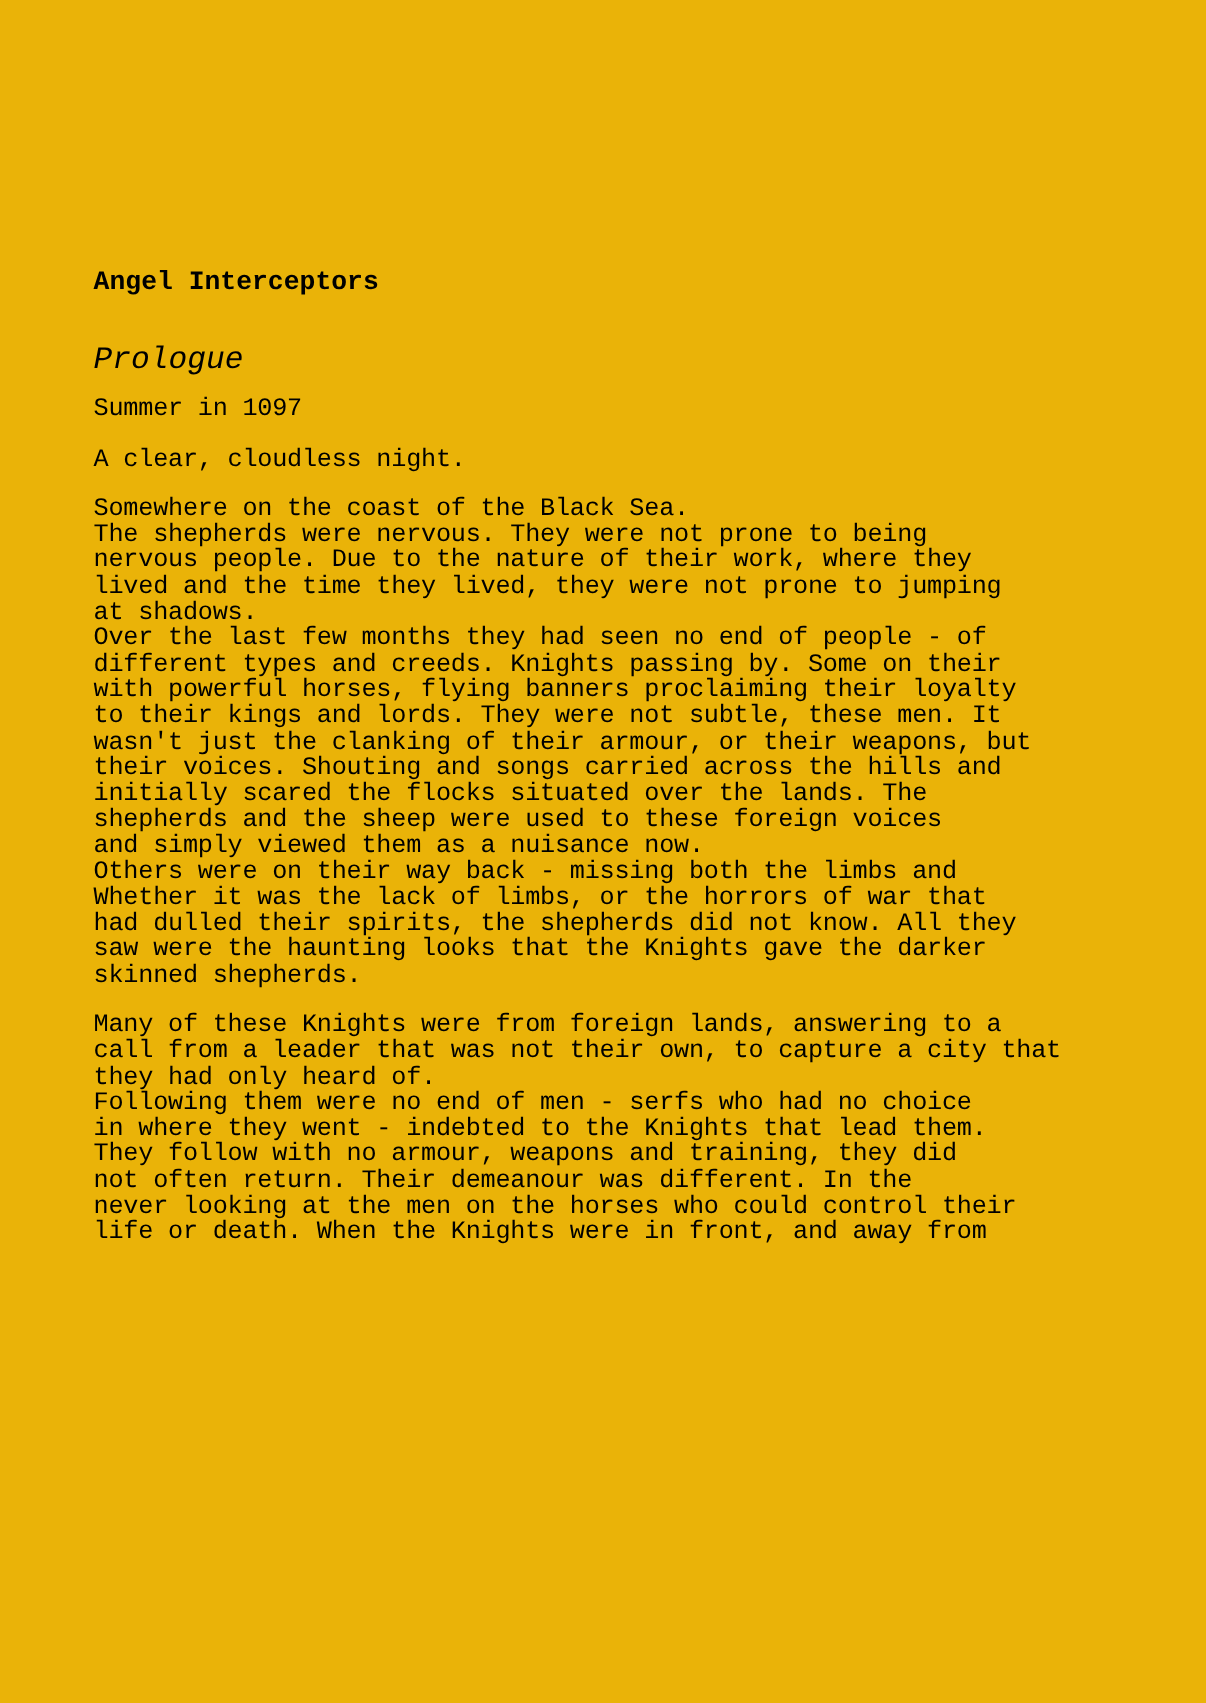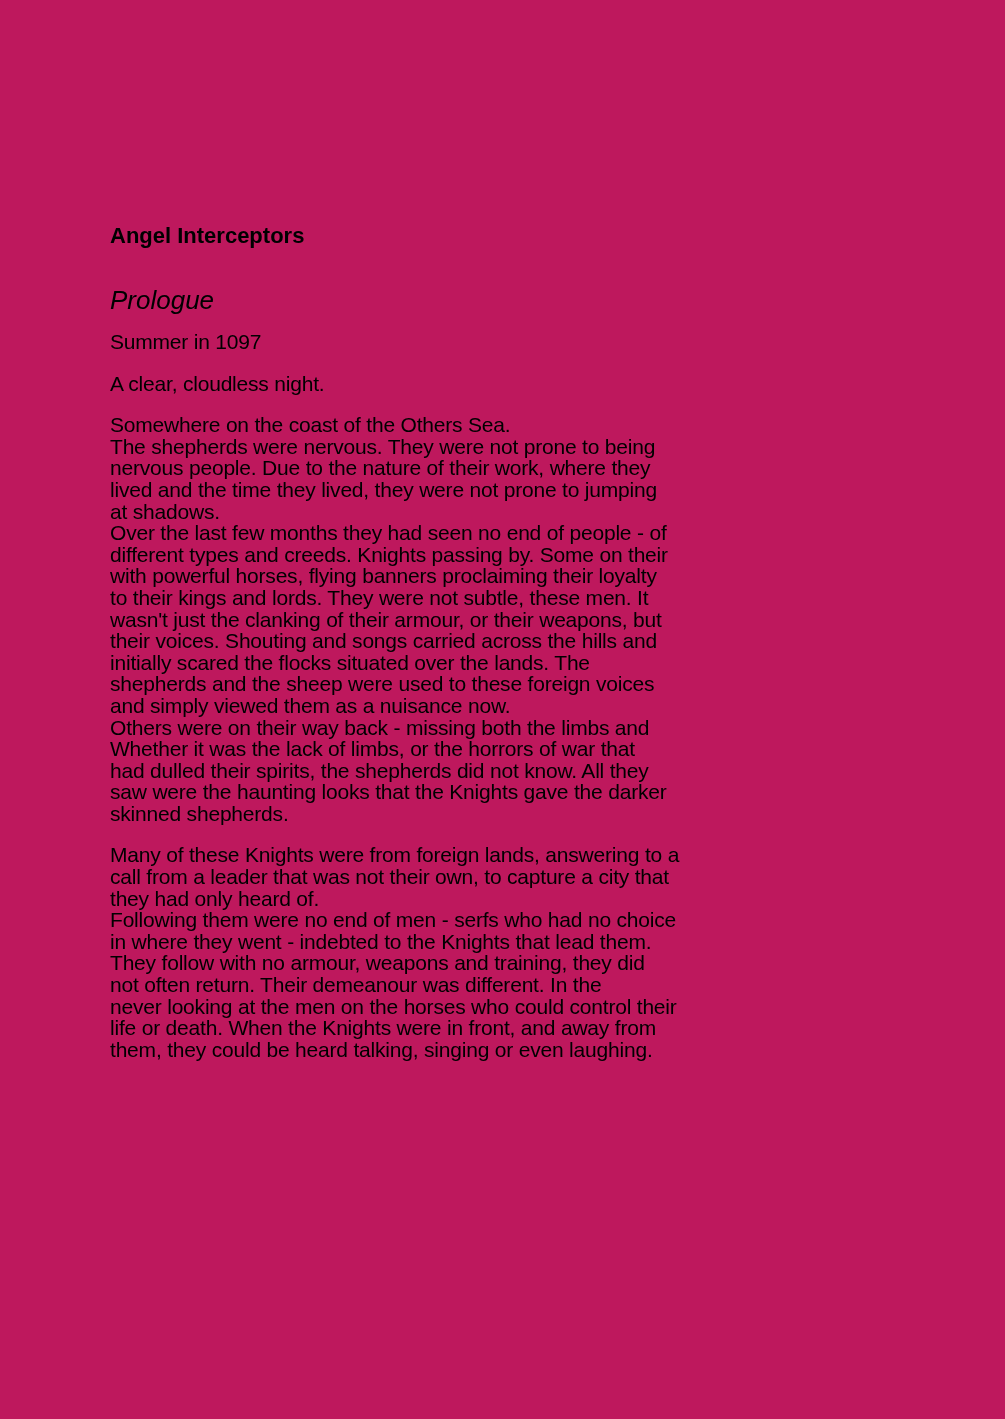--- a/index.html
+++ b/index.html
@@ -4,25 +4,25 @@
 <style>
   html, body {
     margin: 0;
     padding: 0;
     background: #ffffff;
   }
   .page {
     position: relative;
     width: 1005px;
     height: 1419px;
-    background: #be185d;
+    background: #eab308;
     overflow: hidden;
     box-sizing: border-box;
-    padding: 224px 60px 0 110px;
-    font-family: Liberation Sans, sans-serif;
+    padding: 224px 60px 0 78px;
+    font-family: Liberation Mono, monospace;
     color: #000000;
   }
   .doc-title {
     font-size: 22px;
     line-height: 24px;
     font-weight: bold;
     margin: 0 0 41px 0;
     white-space: nowrap;
   }
   .section-heading {
@@ -50,21 +50,21 @@
   <h1 class="doc-title">Angel Interceptors</h1>
   <h2 class="section-heading">Prologue</h2>
   <div id="document-body">
       <div class="paragraph">
         <div class="text-line">Summer in 1097</div>
       </div>
       <div class="paragraph">
         <div class="text-line">A clear, cloudless night.</div>
       </div>
       <div class="paragraph">
-        <div class="text-line">Somewhere on the coast of the Others Sea.</div>
+        <div class="text-line">Somewhere on the coast of the Black Sea.</div>
         <div class="text-line">The shepherds were nervous. They were not prone to being</div>
         <div class="text-line">nervous people. Due to the nature of their work, where they</div>
         <div class="text-line">lived and the time they lived, they were not prone to jumping</div>
         <div class="text-line">at shadows.</div>
         <div class="text-line">Over the last few months they had seen no end of people - of</div>
         <div class="text-line">different types and creeds. Knights passing by. Some on their</div>
         <div class="text-line">with powerful horses, flying banners proclaiming their loyalty</div>
         <div class="text-line">to their kings and lords. They were not subtle, these men. It</div>
         <div class="text-line">wasn't just the clanking of their armour, or their weapons, but</div>
         <div class="text-line">their voices. Shouting and songs carried across the hills and</div>
@@ -80,16 +80,15 @@
       <div class="paragraph">
         <div class="text-line">Many of these Knights were from foreign lands, answering to a</div>
         <div class="text-line">call from a leader that was not their own, to capture a city that</div>
         <div class="text-line">they had only heard of.</div>
         <div class="text-line">Following them were no end of men - serfs who had no choice</div>
         <div class="text-line">in where they went - indebted to the Knights that lead them.</div>
         <div class="text-line">They follow with no armour, weapons and training, they did</div>
         <div class="text-line">not often return. Their demeanour was different. In the</div>
         <div class="text-line">never looking at the men on the horses who could control their</div>
         <div class="text-line">life or death. When the Knights were in front, and away from</div>
-        <div class="text-line">them, they could be heard talking, singing or even laughing.</div>
       </div>
     </div>
 </div>
 
 </body></html>

